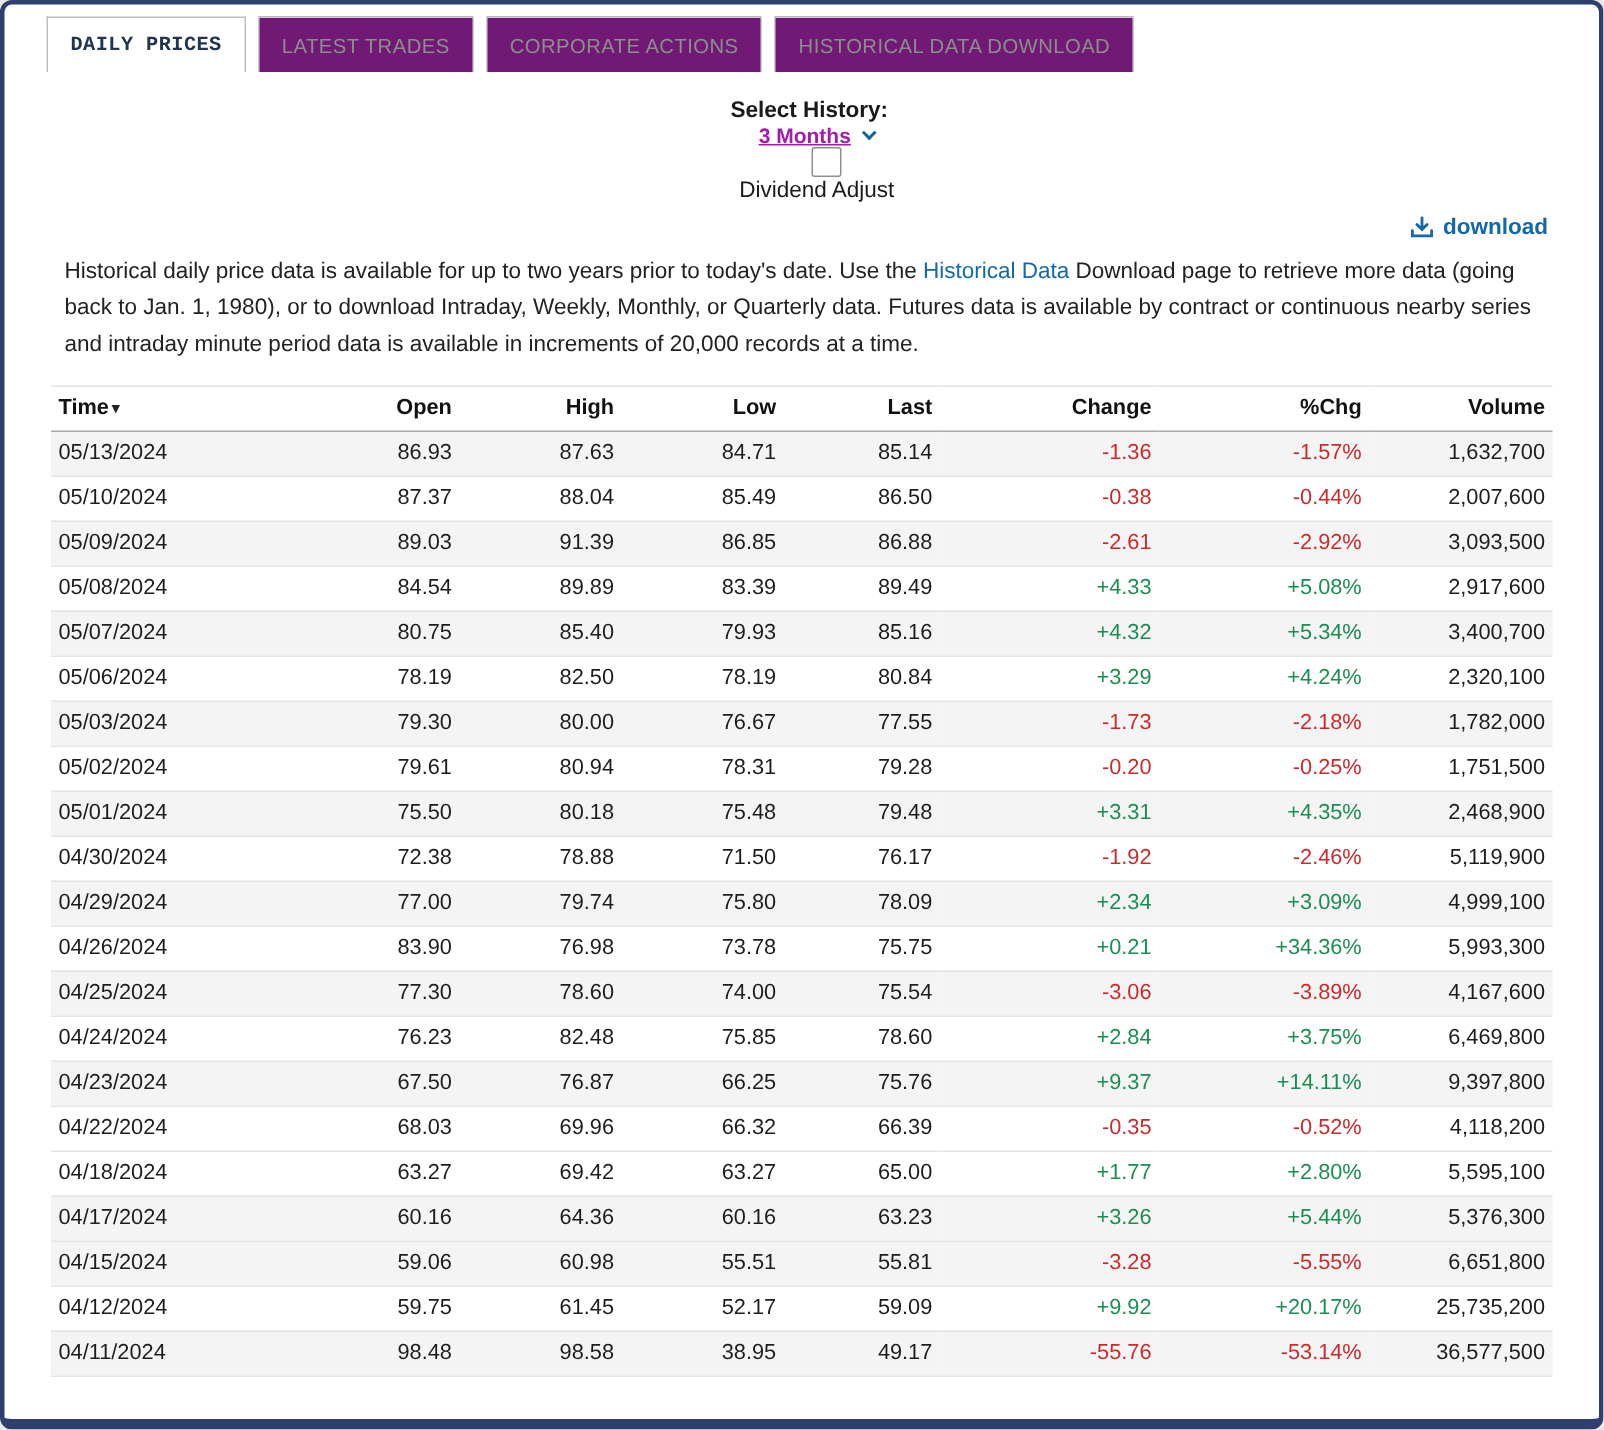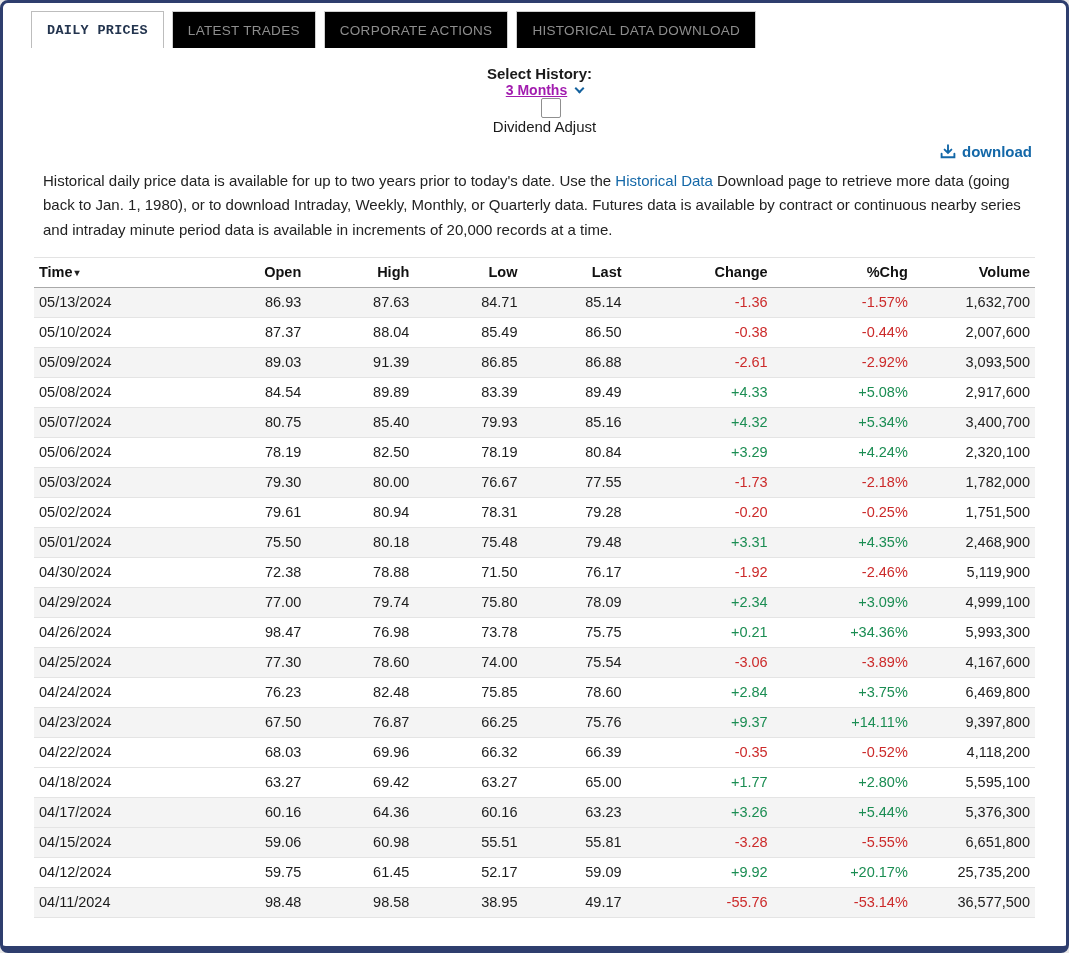--- a/index.html
+++ b/index.html
@@ -7,21 +7,21 @@
   body { font-family:"Liberation Sans", sans-serif; }
   .page {
     width:1069px; height:953px; margin:0 auto; background:#fff;
     border:3px solid #2e3e6e; border-bottom-width:7px; border-radius:8px;
     overflow:hidden; position:relative;
   }
   
   .tabbar { display:flex; gap:8px; padding:8px 0 0 28px; align-items:flex-end; }
   .tab {
     padding:11px 15px 10px; font-size:13.5px; letter-spacing:.3px;
-    color:#8d8d8d; background:#000000; border:1px solid #cfcfcf; border-bottom:none;
+    color:#8d8d8d; background:#701a75; border:1px solid #cfcfcf; border-bottom:none;
     white-space:nowrap; cursor:pointer;
   }
   .tab.active { background:#fff; color:#23344e; border-color:#bdbdbd; font-weight:bold;font-family:Liberation Mono, monospace; }
   
   .controls { display:flex; align-items:center; margin:17px 30px 0 40px;flex-direction:column; }
   .ctl-label { font-size:15px; font-weight:bold; color:#1a1a1a; }
   .history-select { display:inline-flex; align-items:center; margin-left:10px; cursor:pointer; text-decoration:none; }
   .history-value { font-size:14px; font-weight:bold; color:#a21caf; text-decoration:underline; }
   .chev { display:inline-block; width:7px; height:7px; border-right:2.2px solid #15629e; border-bottom:2.2px solid #15629e; transform:rotate(45deg); margin:-3px 0 0 9px; }
   .checkbox { width:20px; height:20px; border:1.5px solid #8f8f8f; border-radius:2px; background:#fff; margin-left:22px; cursor:pointer; }
@@ -209,21 +209,21 @@
           <td>77.00</td>
           <td>79.74</td>
           <td>75.80</td>
           <td>78.09</td>
           <td class="pos">+2.34</td>
           <td class="pos">+3.09%</td>
           <td>4,999,100</td>
         </tr>
         <tr>
           <td>04/26/2024</td>
-          <td>98.47</td>
+          <td>83.90</td>
           <td>76.98</td>
           <td>73.78</td>
           <td>75.75</td>
           <td class="pos">+0.21</td>
           <td class="pos">+34.36%</td>
           <td>5,993,300</td>
         </tr>
         <tr class="stripe">
           <td>04/25/2024</td>
           <td>77.30</td>

